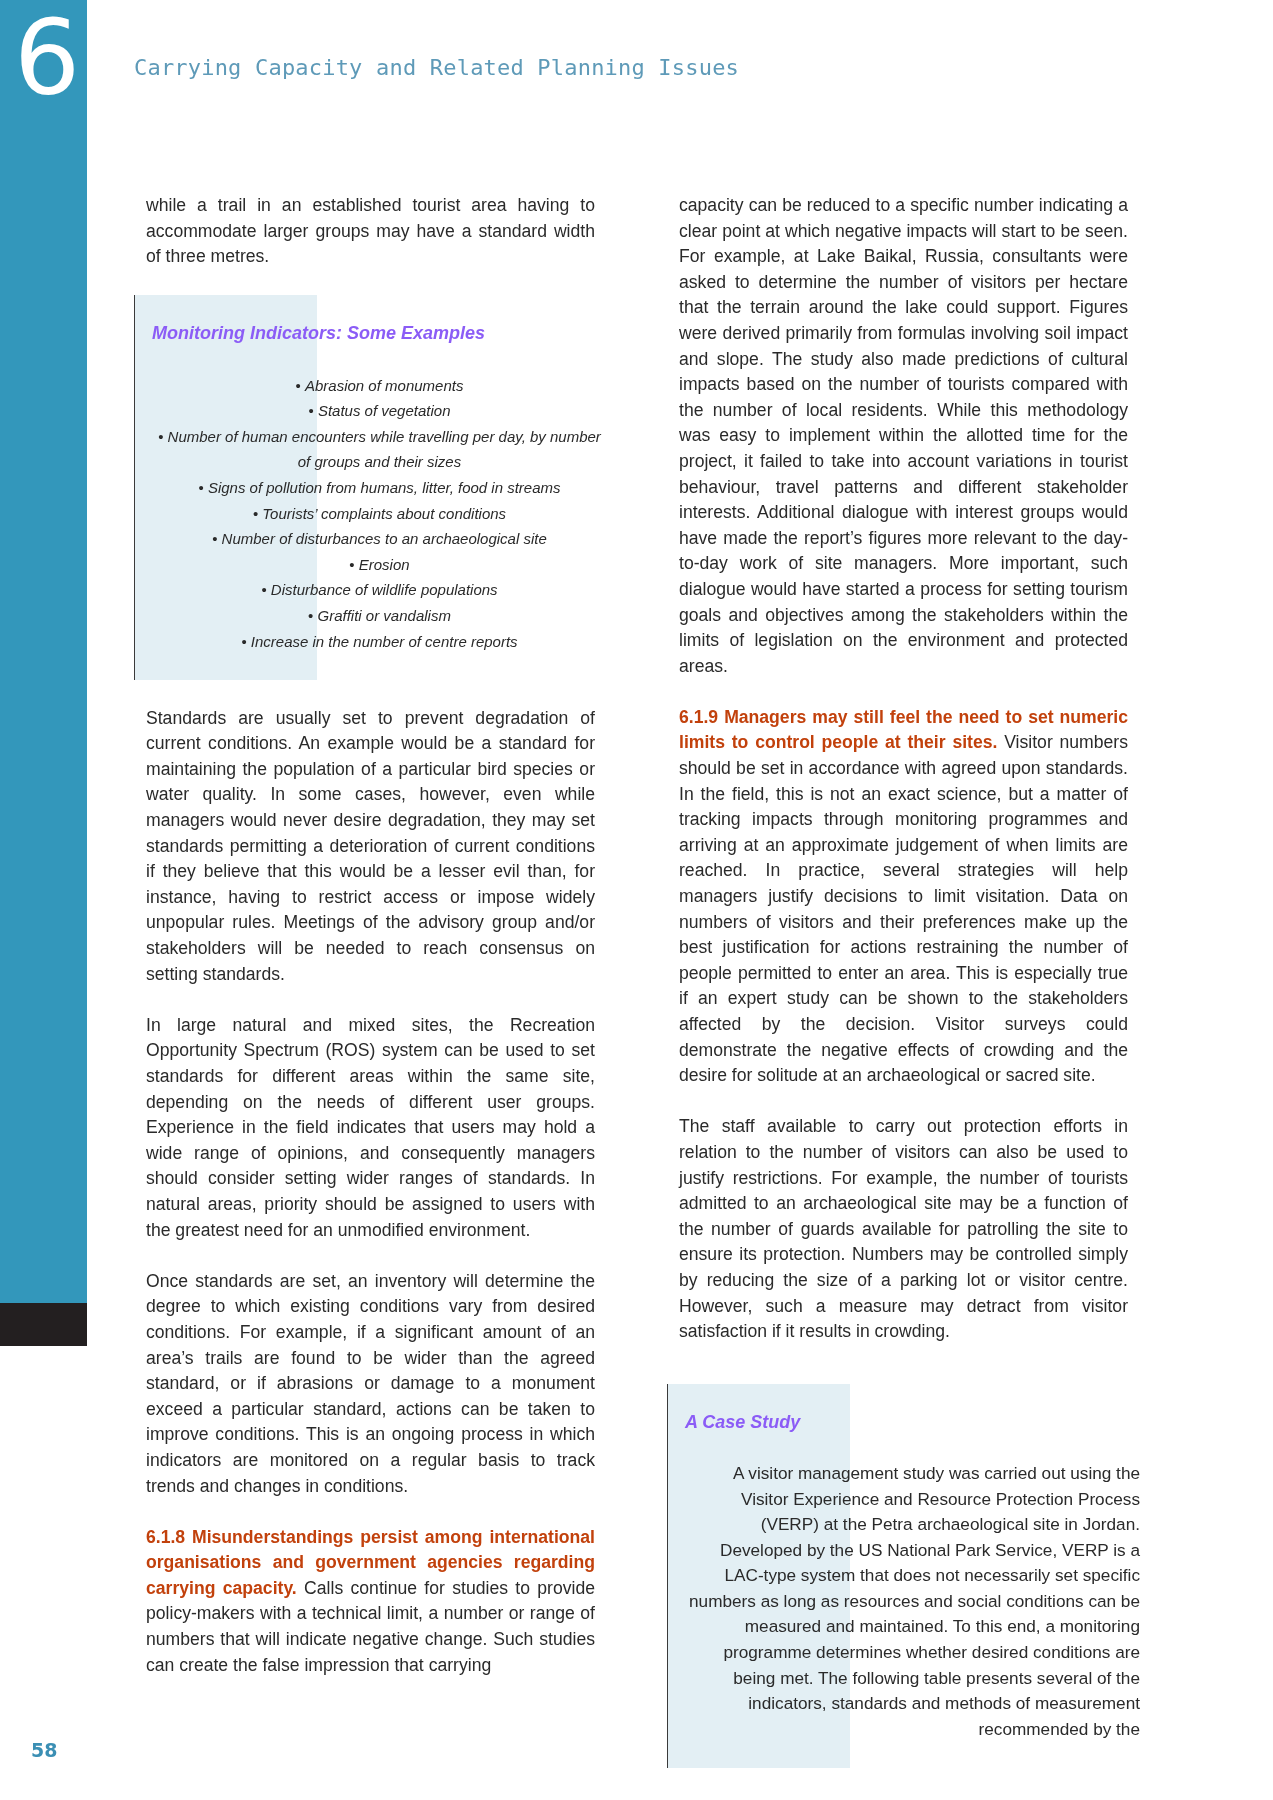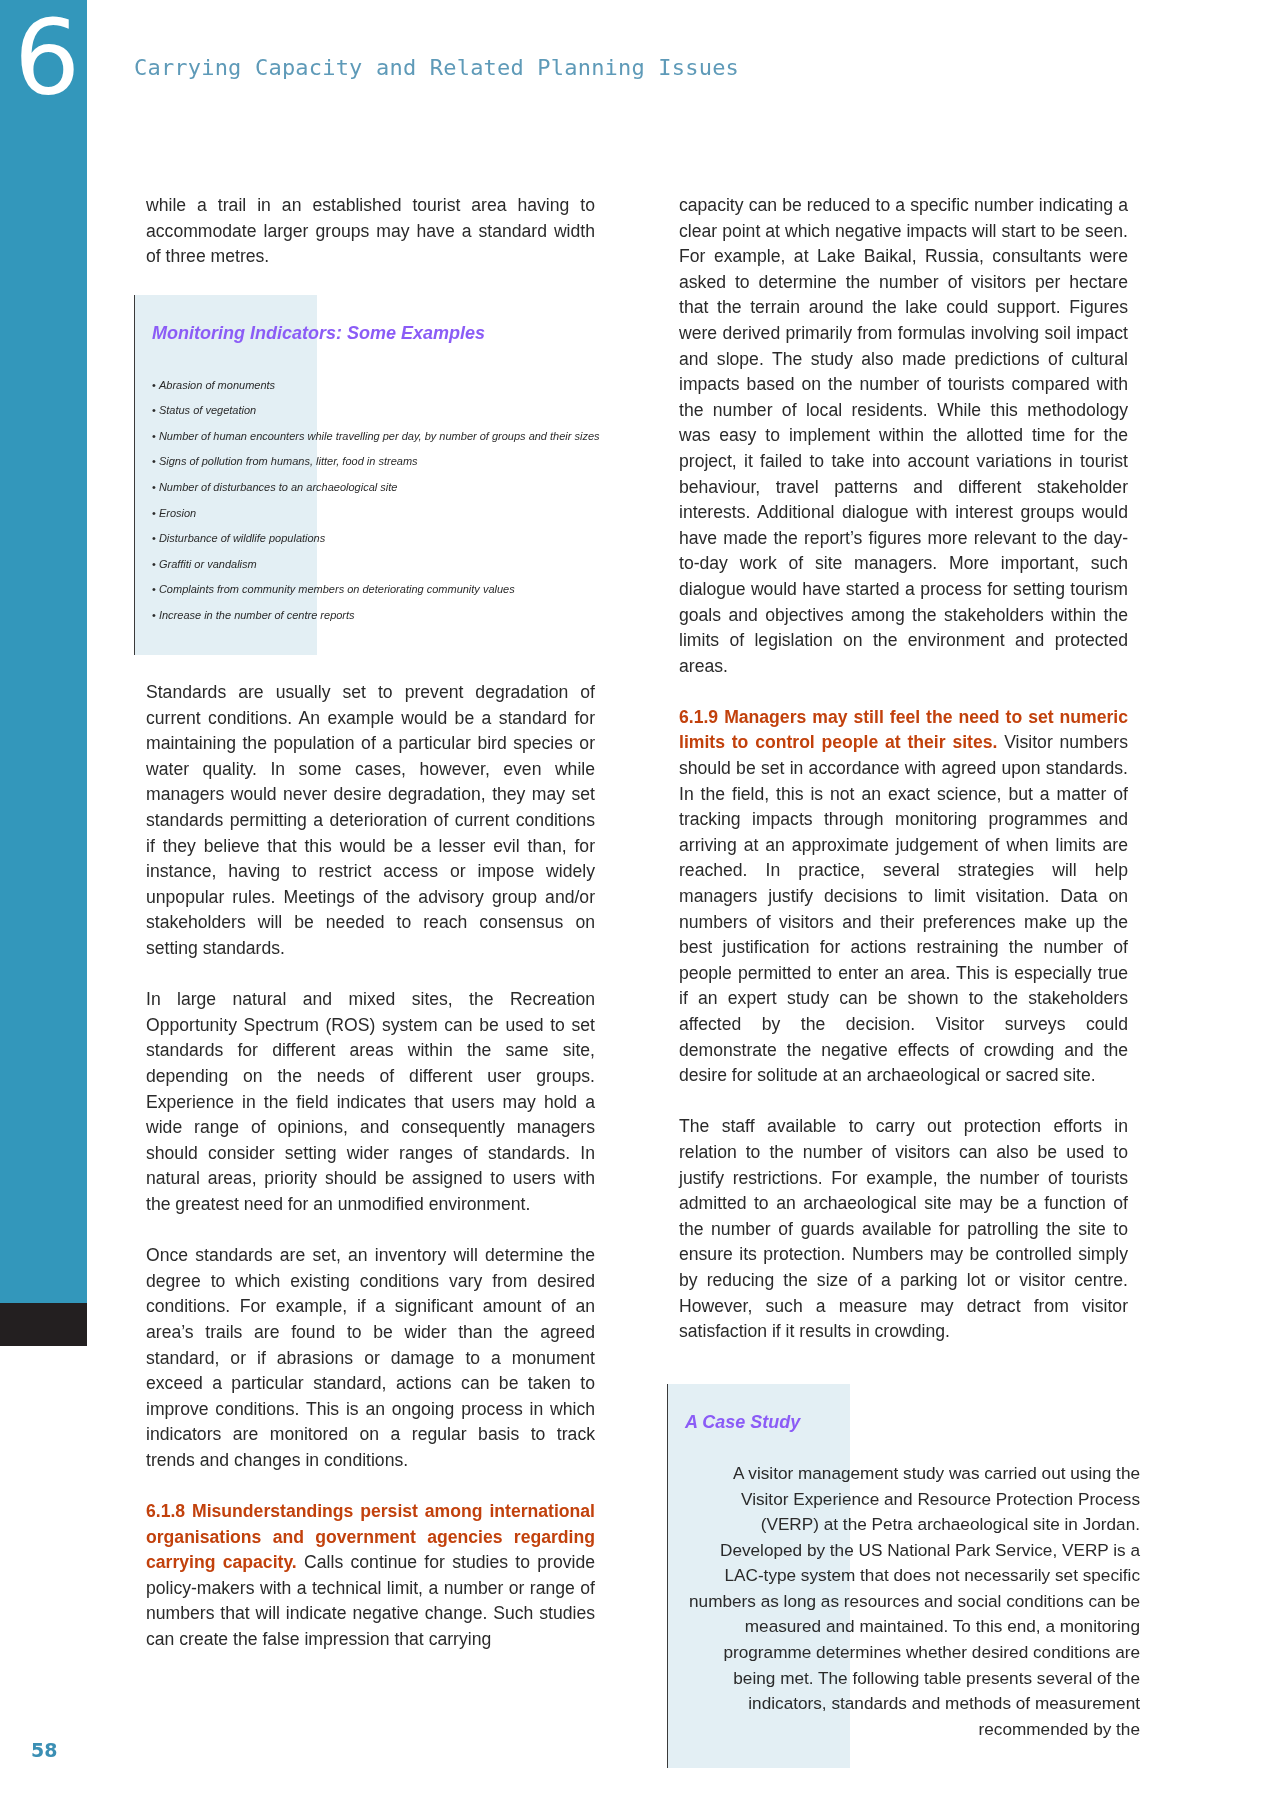--- a/index.html
+++ b/index.html
@@ -34,21 +34,21 @@
     position: relative; border-left: 1.5px solid #3a3a3a;
     padding: 26px 0 26px 17px; margin: 25.6px 0 25.6px 0;
   }
   .box::before {
     content: ""; position: absolute; left: 0; top: 0; bottom: 0; width: 182px;
     background: #e3eff4; z-index: 0;
   }
   .box > * { position: relative; z-index: 1; }
   .box-title { font-weight: bold; font-style: italic; font-size: 18px; color: #8b5cf6; margin: 0 0 25.6px 0; text-align: left; }
   .box ul { list-style: none; padding: 0; margin: 0; }
-  .box li { font-style: italic; font-size: 11px; line-height: 25.6px; text-align: left; }
+  .box li { font-style: italic; font-size: 15px; line-height: 25.6px; text-align: center; }
   .box li::before { content: "• "; font-style: normal; }
   .box-body { font-size: 17.2px; line-height: 25.6px; text-align: right; }
   .box-right { margin-top: 39px; }
 </style>
 </head>
 <body>
 
 <div class="sidebar">
   <div class="chapter-num">6</div>
 </div>
@@ -59,25 +59,25 @@
 <div class="col col-left">
   <p>while a trail in an established tourist area having to accommodate larger groups may have a standard width of three metres.</p>
 
   <div class="box">
     <div class="box-title">Monitoring Indicators: Some Examples</div>
     <ul>
       <li>Abrasion of monuments</li>
       <li>Status of vegetation</li>
       <li>Number of human encounters while travelling per day, by number of groups and their sizes</li>
       <li>Signs of pollution from humans, litter, food in streams</li>
+      <li>Tourists’ complaints about conditions</li>
       <li>Number of disturbances to an archaeological site</li>
       <li>Erosion</li>
       <li>Disturbance of wildlife populations</li>
       <li>Graffiti or vandalism</li>
-      <li>Complaints from community members on deteriorating community values</li>
       <li>Increase in the number of centre reports</li>
     </ul>
   </div>
 
   <p>Standards are usually set to prevent degradation of current conditions. An example would be a standard for maintaining the population of a particular bird species or water quality. In some cases, however, even while managers would never desire degradation, they may set standards permitting a deterioration of current conditions if they believe that this would be a lesser evil than, for instance, having to restrict access or impose widely unpopular rules. Meetings of the advisory group and/or stakeholders will be needed to reach consensus on setting standards.</p>
   <p>In large natural and mixed sites, the Recreation Opportunity Spectrum (ROS) system can be used to set standards for different areas within the same site, depending on the needs of different user groups. Experience in the field indicates that users may hold a wide range of opinions, and consequently managers should consider setting wider ranges of standards. In natural areas, priority should be assigned to users with the greatest need for an unmodified environment.</p>
   <p>Once standards are set, an inventory will determine the degree to which existing conditions vary from desired conditions. For example, if a significant amount of an area’s trails are found to be wider than the agreed standard, or if abrasions or damage to a monument exceed a particular standard, actions can be taken to improve conditions. This is an ongoing process in which indicators are monitored on a regular basis to track trends and changes in conditions.</p>
   <p><span class="bold">6.1.8 Misunderstandings persist among international organisations and government agencies regarding carrying capacity.</span><span> Calls continue for studies to provide policy-makers with a technical limit, a number or range of numbers that will indicate negative change. Such studies can create the false impression that carrying</span></p>
 </div>
 

